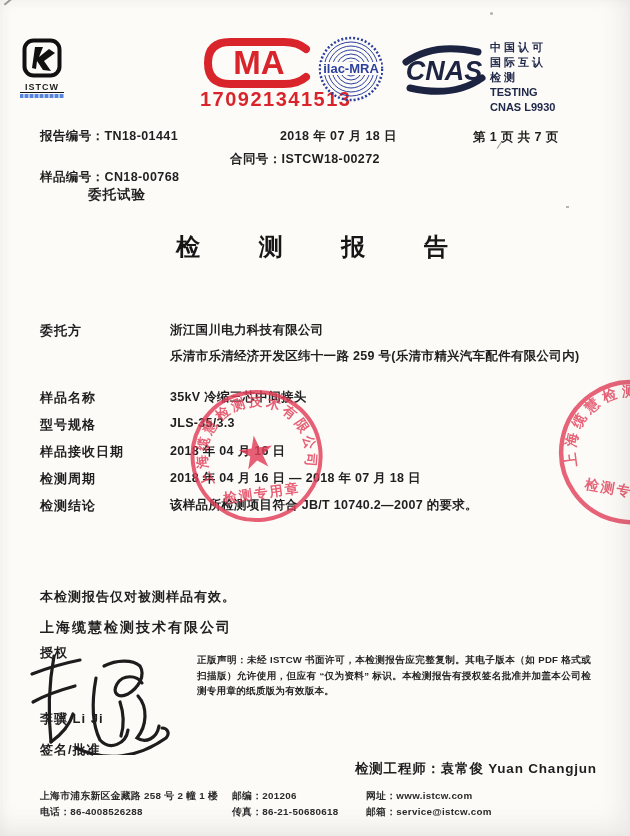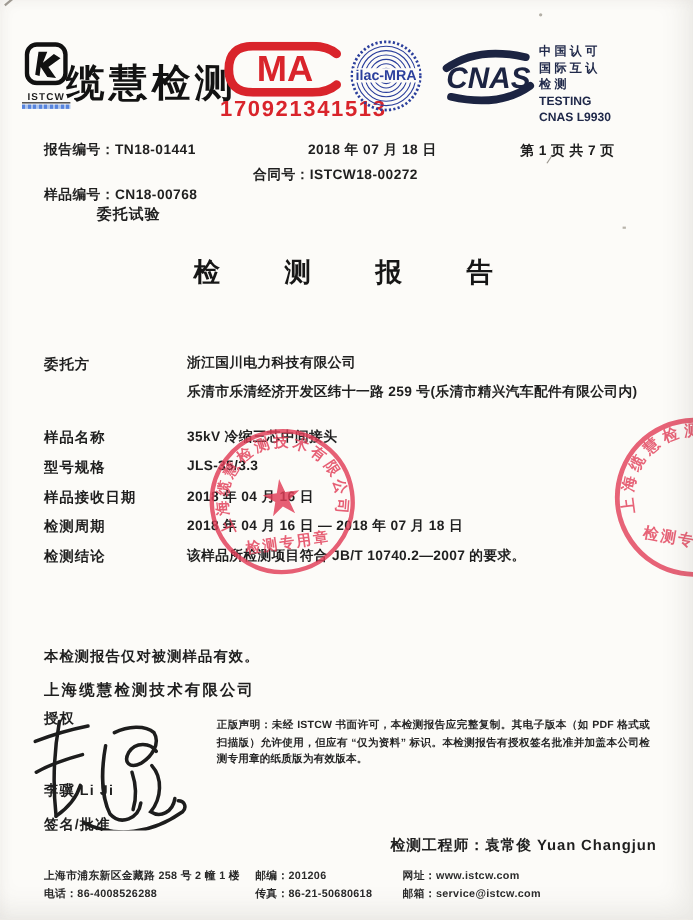--- a/index.html
+++ b/index.html
@@ -53,21 +53,20 @@
   <div class="abs artifact" style="left:566px;top:206px;width:3px;height:2px;background:#b8b4ab;"></div>
 
   <div class="abs logo-box">
     <svg width="40" height="40" viewBox="0 0 40 40">
       <rect x="2.5" y="2.5" width="35" height="35" rx="9" fill="none" stroke="#111" stroke-width="4"></rect>
       <path d="M13,9 L21,9 L17,19 L27,11 L33,15 L22,23 L29,33 L21,32 L15,23 L14,31 L10,30 Z" fill="#111"></path>
     </svg>
     <div class="logo-sub">ISTCW</div>
     <div class="logo-tag"></div>
   </div>
-  <div class="abs brand">缆慧检测</div>
 
   <svg class="abs" style="left:202px;top:38px;" width="114" height="50" viewBox="0 0 114 50">
     <path d="M104,11 Q96,4 82,4 H28 Q6,4 6,25 Q6,46 28,46 H82 Q96,46 104,39" fill="none" stroke="#d9242b" stroke-width="8" stroke-linecap="round"></path>
     <text x="57" y="36" text-anchor="middle" font-size="33" font-weight="800" fill="#d9242b">MA</text>
   </svg>
   <div class="abs cma-num">170921341513</div>
 
   <svg class="abs" style="left:318px;top:36px;" width="66" height="66" viewBox="0 0 66 66">
     <g stroke="#2b3f9c" fill="none">
       <circle cx="33" cy="33" r="31" stroke-width="2.5" stroke-dasharray="2 2"></circle>

